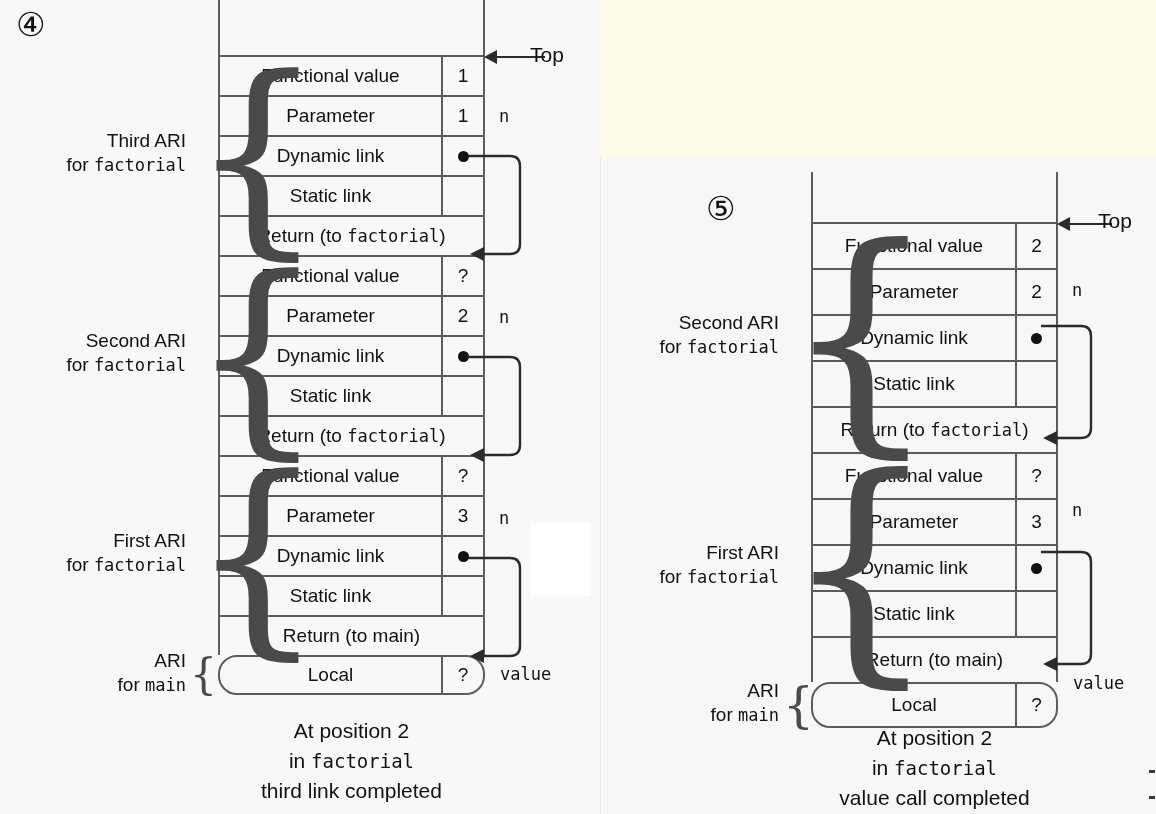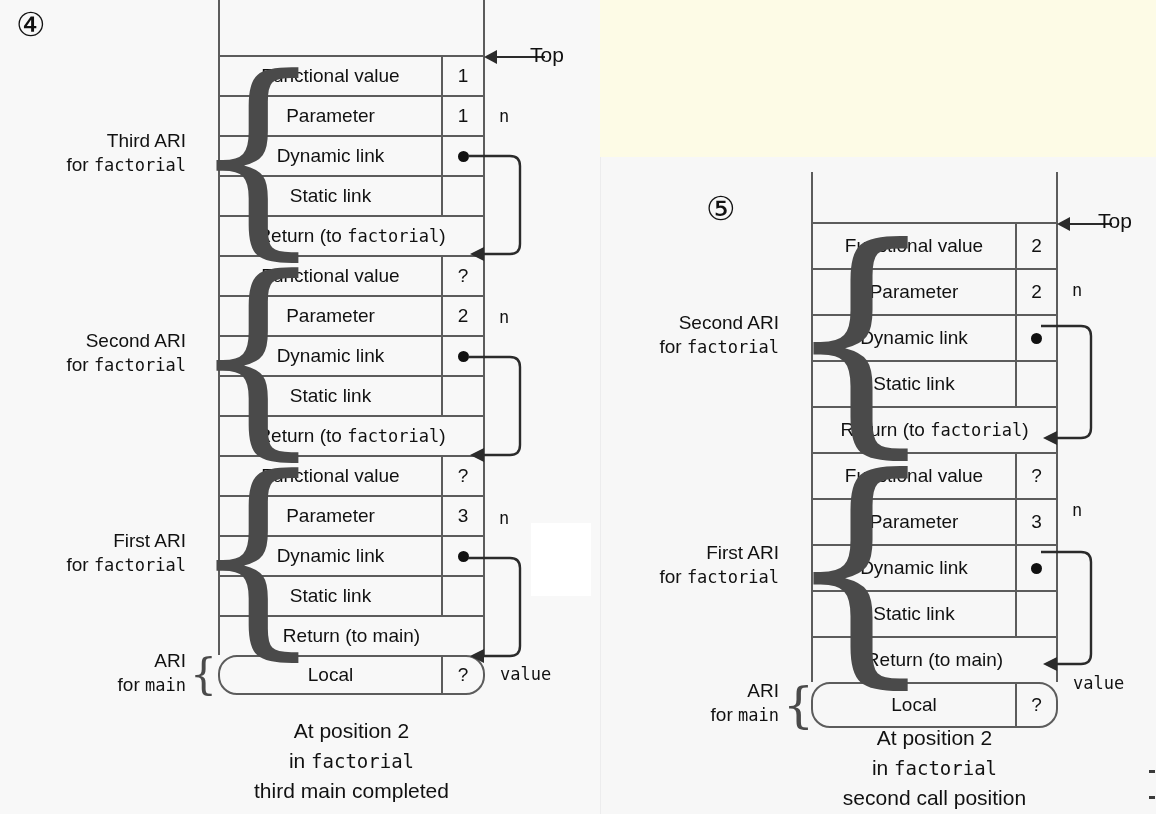--- a/index.html
+++ b/index.html
@@ -258,21 +258,21 @@
     </div>
     <div class="grp-label" style="right: 970px; top: 649px; width: 200px;">
       <div class="l1">ARI</div>
       <div class="l2"><span class="pre">for </span><span>main</span></div>
     </div>
   </div>
 
 <div class="caption" style="left:218px;top:716px;width:267px;">
   <div>At position 2</div>
   <div>in&nbsp;<span class="mono">factorial</span></div>
-  <div>third main completed</div>
+  <div>third link completed</div>
 </div>
 
 <div class="stack" style="left:811px;top:172px;">
   <div class="rail" style="left:0px;height:52px;"></div>
   <div class="rail" style="left:245px;height:52px;"></div>
 </div>
 
 <div class="stack" id="stack-5" style="left:811px;top:222px;width:247px;">
     <div class="srow" style="height: 46px;">
       <div class="slabel">Functional value</div>
@@ -363,14 +363,14 @@
     </div>
     <div class="grp-label" style="right: 377px; top: 679px; width: 200px;">
       <div class="l1">ARI</div>
       <div class="l2"><span class="pre">for </span><span>main</span></div>
     </div>
   </div>
 
 <div class="caption" style="left:796px;top:723px;width:277px;">
   <div>At position 2</div>
   <div>in&nbsp;<span class="mono">factorial</span></div>
-  <div>second call position</div>
+  <div>value call completed</div>
 </div>
 
 </body></html>

